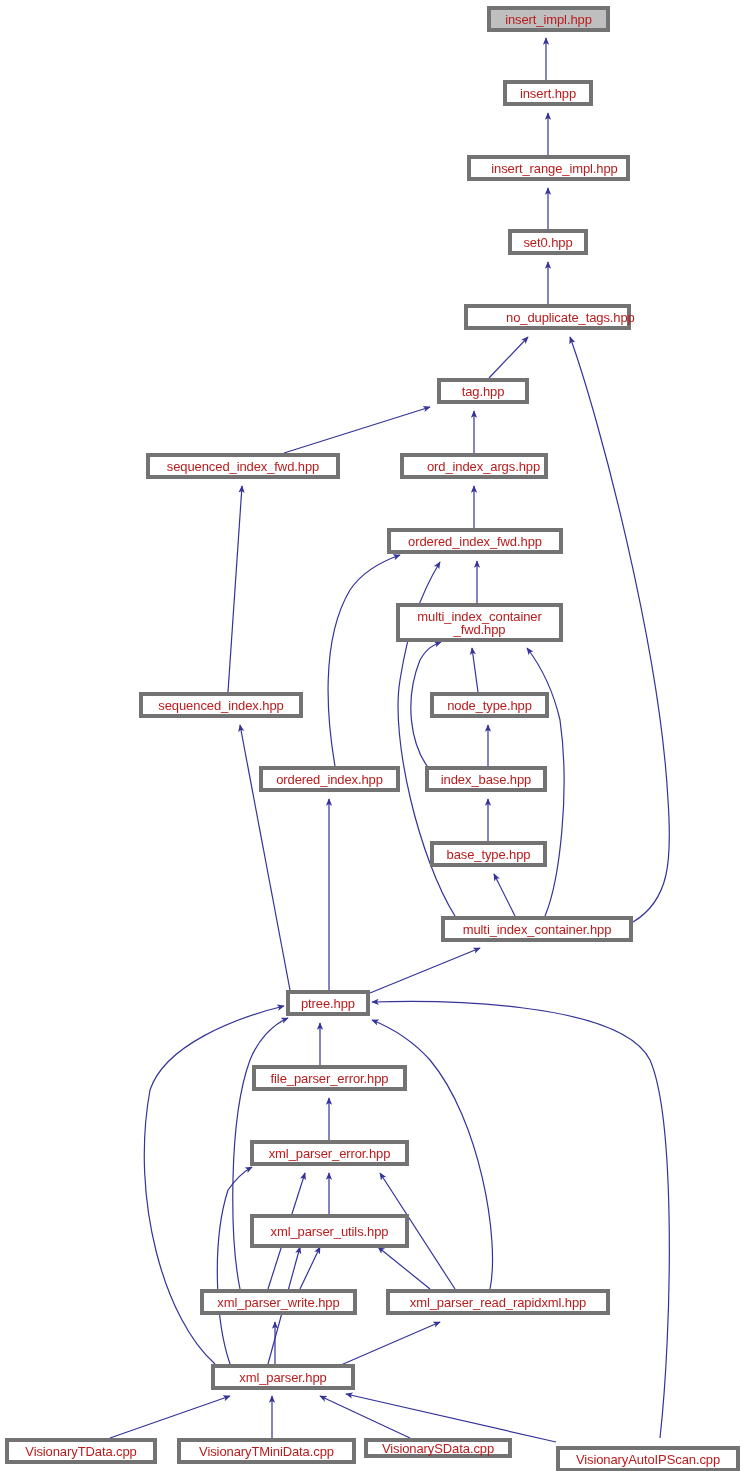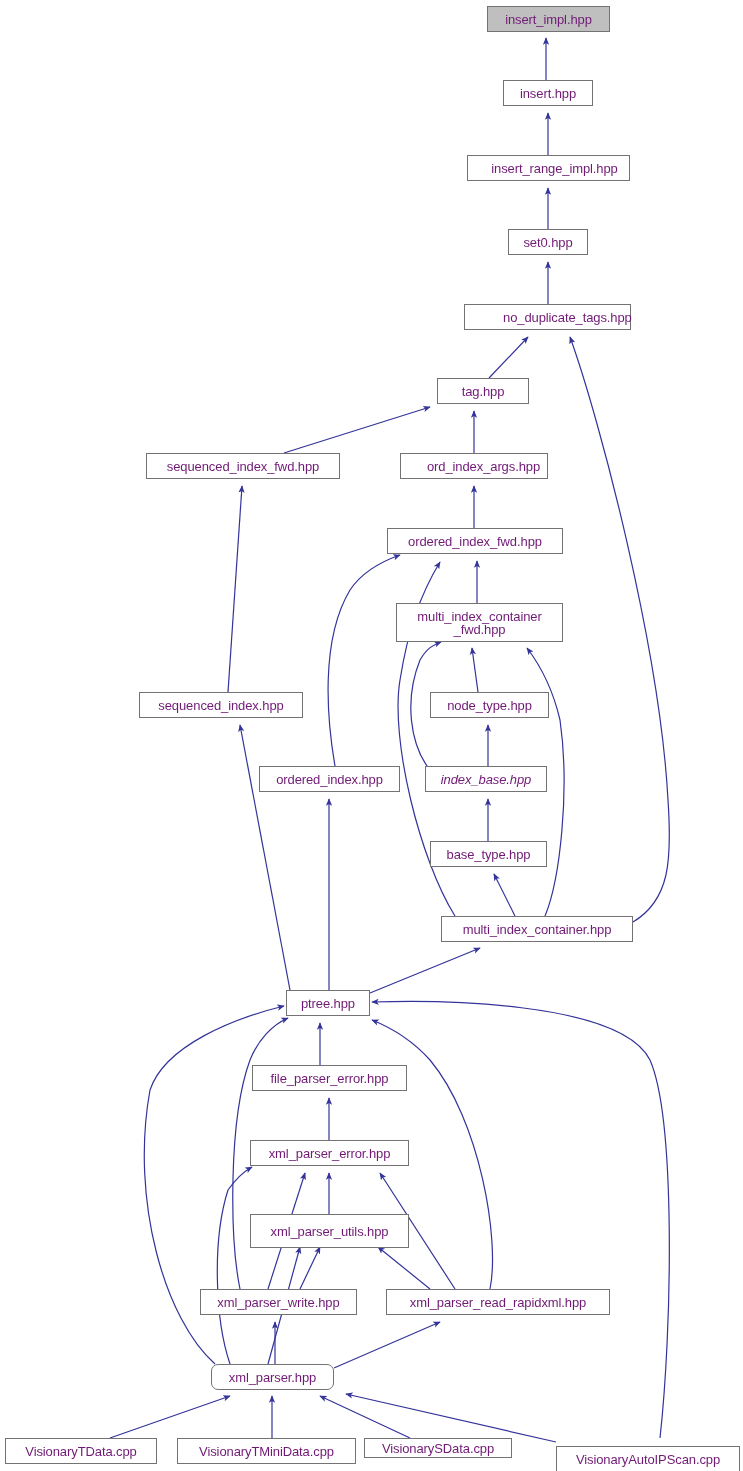--- a/index.html
+++ b/index.html
@@ -21,23 +21,23 @@
     position: absolute;
     left: 0;
     top: 0;
     width: 743px;
     height: 1471px;
     pointer-events: none;
   }
   .node {
     position: absolute;
     box-sizing: border-box;
-    border: 1px solid #737373;
+    border: 4px solid #737373;
     background: #ffffff;
-    color: #701a75;
+    color: #b91c1c;
     font-size: 13px;
     line-height: 13px;
     display: flex;
     align-items: center;
     justify-content: center;
     text-align: center;
     white-space: pre;
     letter-spacing: -0.1px;
     z-index: 5;
   }
@@ -113,29 +113,29 @@
       <div class="node" style="left: 464px; top: 304px; width: 167px; height: 26px; padding-left: 38px;"><span class="label">no_duplicate_tags.hpp</span></div>
       <div class="node" style="left: 437px; top: 378px; width: 92px; height: 26px;"><span class="label">tag.hpp</span></div>
       <div class="node" style="left: 146px; top: 453px; width: 194px; height: 26px;"><span class="label">sequenced_index_fwd.hpp</span></div>
       <div class="node" style="left: 400px; top: 453px; width: 148px; height: 26px; padding-left: 19px;"><span class="label">ord_index_args.hpp</span></div>
       <div class="node" style="left: 387px; top: 528px; width: 176px; height: 26px;"><span class="label">ordered_index_fwd.hpp</span></div>
       <div class="node" style="left: 396px; top: 603px; width: 167px; height: 39px;"><span class="label">multi_index_container
 _fwd.hpp</span></div>
       <div class="node" style="left: 139px; top: 692px; width: 164px; height: 26px;"><span class="label">sequenced_index.hpp</span></div>
       <div class="node" style="left: 430px; top: 692px; width: 119px; height: 26px;"><span class="label">node_type.hpp</span></div>
       <div class="node" style="left: 259px; top: 766px; width: 141px; height: 26px;"><span class="label">ordered_index.hpp</span></div>
-      <div class="node" style="left: 425px; top: 766px; width: 122px; height: 26px; font-style: italic;"><span class="label">index_base.hpp</span></div>
+      <div class="node" style="left: 425px; top: 766px; width: 122px; height: 26px;"><span class="label">index_base.hpp</span></div>
       <div class="node" style="left: 430px; top: 841px; width: 117px; height: 26px;"><span class="label">base_type.hpp</span></div>
       <div class="node" style="left: 441px; top: 916px; width: 192px; height: 26px;"><span class="label">multi_index_container.hpp</span></div>
       <div class="node" style="left: 286px; top: 990px; width: 84px; height: 26px;"><span class="label">ptree.hpp</span></div>
       <div class="node" style="left: 252px; top: 1065px; width: 155px; height: 26px;"><span class="label">file_parser_error.hpp</span></div>
       <div class="node" style="left: 250px; top: 1140px; width: 159px; height: 26px;"><span class="label">xml_parser_error.hpp</span></div>
       <div class="node" style="left: 250px; top: 1214px; width: 159px; height: 34px;"><span class="label">xml_parser_utils.hpp</span></div>
       <div class="node" style="left: 200px; top: 1289px; width: 157px; height: 26px;"><span class="label">xml_parser_write.hpp</span></div>
       <div class="node" style="left: 386px; top: 1289px; width: 224px; height: 26px;"><span class="label">xml_parser_read_rapidxml.hpp</span></div>
-      <div class="node" style="left: 211px; top: 1364px; width: 123px; height: 26px; border-radius: 7px;"><span class="label">xml_parser.hpp</span></div>
+      <div class="node" style="left: 211px; top: 1364px; width: 144px; height: 26px;"><span class="label">xml_parser.hpp</span></div>
       <div class="node" style="left: 5px; top: 1438px; width: 152px; height: 26px;"><span class="label">VisionaryTData.cpp</span></div>
       <div class="node" style="left: 177px; top: 1438px; width: 179px; height: 26px;"><span class="label">VisionaryTMiniData.cpp</span></div>
       <div class="node" style="left: 364px; top: 1438px; width: 148px; height: 20px;"><span class="label">VisionarySData.cpp</span></div>
       <div class="node" style="left: 556px; top: 1438px; width: 184px; height: 26px; margin-top: 8px;"><span class="label">VisionaryAutoIPScan.cpp</span></div>
     </div>
 
 </div>
 
 </body></html>

